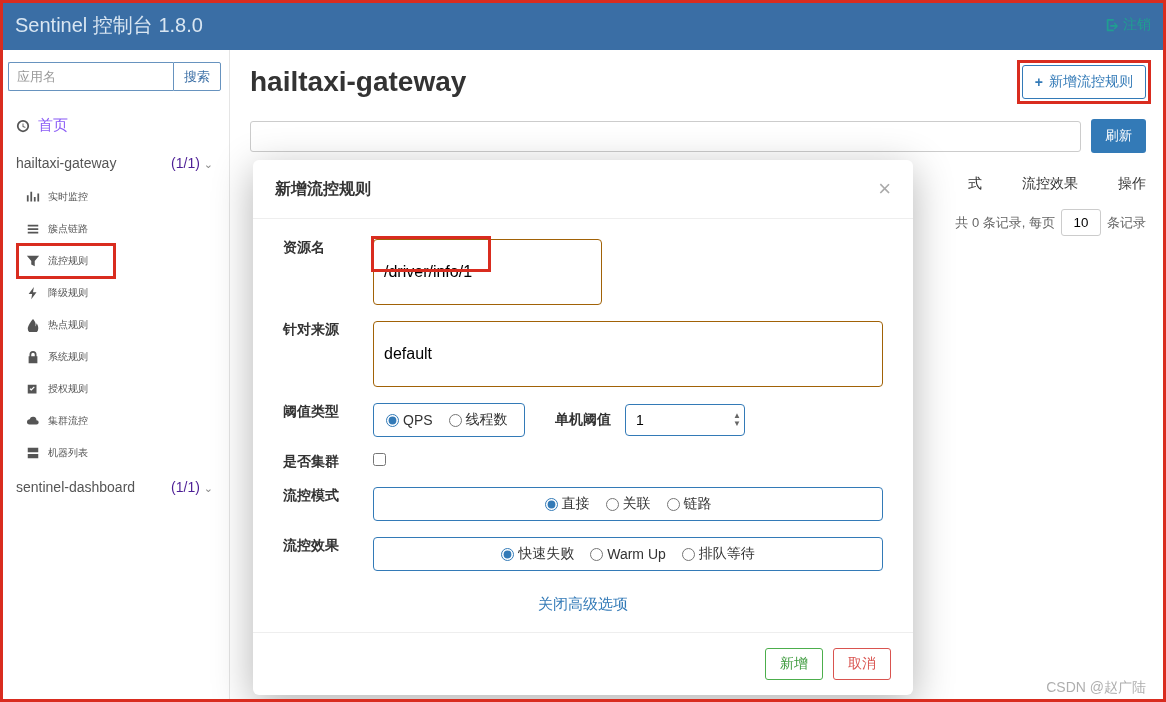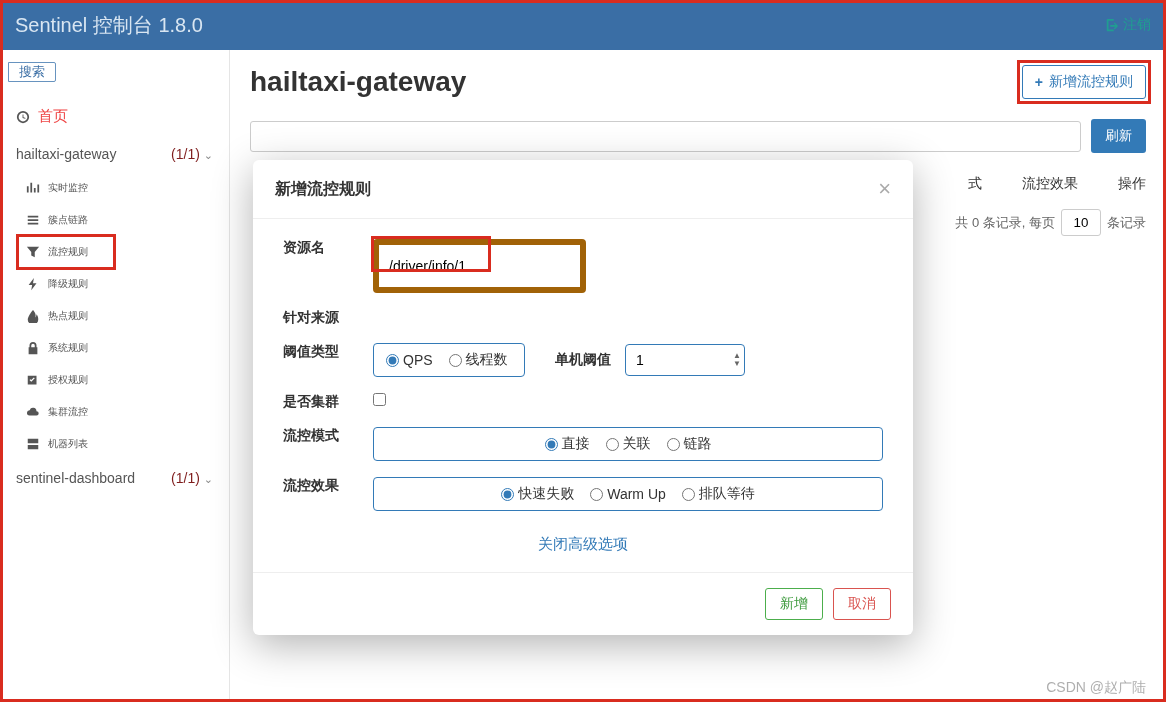--- a/index.html
+++ b/index.html
@@ -8,25 +8,25 @@
 .navbar { background: #3a6ea5; background: linear-gradient(#3a6ea5,#3a6ea5); height: 50px; display: flex; align-items: center; justify-content: space-between; padding: 0 15px; color: #fff; }
 .navbar-title { font-size: 20px; color: #d9e6f2; font-weight: 400; }
 .navbar-register { color: #209e91; font-size: 14px; display: flex; align-items: center; gap: 4px; }
 .navbar-register svg { width: 14px; height: 14px; fill: #209e91; }
 .main-wrap { display: flex; height: calc(100% - 50px); }
 .sidebar { width: 230px; border-right: 1px solid #e5e5e5; padding: 12px 8px; overflow-y: auto; }
 .search-group { display: flex; margin-bottom: 15px; }
 .search-group input { flex: 1; min-width: 0; border: 1px solid #6793bf; padding: 6px 8px; font-size: 13px; color: #555; outline: none; border-right: none; border-radius: 2px 0 0 2px; }
 .search-group input::placeholder { color: #999; }
 .search-group button { border: 1px solid #6793bf; background: #fff; color: #3a6ea5; padding: 0 10px; font-size: 13px; cursor: pointer; border-radius: 0 2px 2px 0; }
-.side-item { display: flex; align-items: center; padding: 10px 8px; color: #ef4444; cursor: pointer; gap: 8px; }
+.side-item { display: flex; align-items: center; padding: 10px 8px; color: #8b5cf6; cursor: pointer; gap: 8px; }
 .side-item.top { font-size: 15px; border-bottom: 0; }
 .side-item svg { width: 14px; height: 14px; fill: #555; flex-shrink: 0; }
 .app-header { display: flex; justify-content: space-between; align-items: center; padding: 10px 8px; color: #555; cursor: pointer; }
-.app-count { color: #7f1d1d; }
+.app-count { color: #4c1d95; }
 .chevron-down { font-size: 11px; color: #888; }
 .sub-items { padding-left: 10px; }
 .sub-item { display: flex; align-items: center; padding: 9px 8px; color: #555; cursor: pointer; gap: 8px; font-size: 10px; }
 .sub-item svg { width: 14px; height: 14px; fill: #555; }
 .sub-item.hl { position: relative; }
 .hl-box { position: absolute; border: 3px solid #d92c1f; pointer-events: none; }
 .content { flex: 1; padding: 15px 20px; position: relative; }
 .page-header { display: flex; justify-content: space-between; align-items: center; margin-bottom: 20px; }
 .page-title { font-size: 28px; font-weight: bold; color: #333; }
 .add-btn { border: 1px solid #337ab7; background: #fff; color: #337ab7; padding: 7px 12px; font-size: 14px; cursor: pointer; display: flex; align-items: center; gap: 6px; border-radius: 3px; position: relative; }
@@ -37,21 +37,21 @@
 .pagination-row { display: flex; justify-content: flex-end; align-items: center; gap: 6px; color: #666; font-size: 13px; margin-top: 8px; }
 .pagination-row input { width: 40px; border: 1px solid #ccc; padding: 5px; text-align: center; border-radius: 3px; }
 .modal { position: absolute; top: 160px; left: 50%; transform: translateX(-50%); width: 660px; background: #fff; border-radius: 6px; box-shadow: 0 10px 40px rgba(0,0,0,0.3); z-index: 100; }
 .modal-head { padding: 18px 22px; border-bottom: 1px solid #eee; display: flex; justify-content: space-between; align-items: center; }
 .modal-head h3 { font-size: 16px; font-weight: bold; }
 .modal-close { color: #aaa; font-size: 22px; cursor: pointer; line-height: 1; }
 .modal-body { padding: 20px 30px 10px 30px; }
 .form-row { display: flex; align-items: flex-start; margin-bottom: 16px; }
 .form-label { width: 90px; text-align: left; font-size: 14px; color: #333; font-weight: bold; }
 .form-label2 { width: 80px; text-align: left; font-size: 14px; color: #333; font-weight: bold; padding-left: 20px; }
-.form-input { flex: 1; border: 6px solid #a16207; border-radius: 4px; padding: 13px 10px; font-size: 14px; outline: none; }
+.form-input { flex: 1; border: 1px solid #a16207; border-radius: 4px; padding: 23px 10px; font-size: 16px; outline: none; }
 .form-group-box { flex: 1; border: 1px solid #337ab7; border-radius: 4px; padding: 7px 12px; display: flex; gap: 16px; justify-content: center; }
 .form-group-box.narrow { flex: 0 0 auto; justify-content: flex-start; }
 .radio-wrap { display: flex; align-items: center; gap: 4px; font-size: 14px; }
 .threshold-row { display: flex; align-items: center; gap: 10px; }
 .num-input { width: 120px; border: 1px solid #337ab7; border-radius: 4px; padding: 7px 10px; font-size: 14px; outline: none; }
 .spinner-wrap { position: relative; display: flex; align-items: center; }
 .spinner-btns { position: absolute; right: 4px; display: flex; flex-direction: column; font-size: 8px; color: #666; line-height: 1; }
 .spinner-btns span { cursor: pointer; }
 .adv-link { text-align: center; color: #337ab7; cursor: pointer; padding: 8px 0; font-size: 15px; }
 .modal-foot { padding: 15px 22px; border-top: 1px solid #eee; display: flex; justify-content: flex-end; gap: 10px; }
@@ -70,20 +70,21 @@
     <svg viewBox="0 0 16 16">
         <path d="M10 1H3a1 1 0 00-1 1v12a1 1 0 001 1h7v-2H4V3h6V1zm1 4l-1 1 2 2H6v2h6l-2 2 1 1 4-4-4-4z"></path>
       </svg>
     <span>注销</span>
   </div>
 </div>
 
 <div class="main-wrap">
   <div class="sidebar">
     <div class="search-group">
+      <input placeholder="应用名" style="">
       <button>搜索</button>
     </div>
     <div class="side-item top">
       <svg viewBox="0 0 16 16">
           <path d="M8 1a7 7 0 100 14A7 7 0 008 1zm0 2a5 5 0 110 10A5 5 0 018 3zm-.5 2v4l3 1 .5-1-2.5-.8V5h-1z"></path>
         </svg>
       <span>首页</span>
     </div>
     <div class="app-header">
       <span>hailtaxi-gateway</span>
@@ -186,20 +187,21 @@
   <div class="modal-body">
     <div class="form-row">
       <div class="form-label">资源名</div>
       <div style="flex:1;position:relative;">
         <input class="form-input" value="/driver/info/1" style="">
         <div class="hl-box" style="left:-2px;top:-3px;width:120px;height:36px;"></div>
       </div>
     </div>
     <div class="form-row">
       <div class="form-label">针对来源</div>
+      <input class="form-input" value="default" style="">
     </div>
     <div class="form-row">
       <div class="form-label">阈值类型</div>
       <div class="threshold-row" style="flex:1;">
         <div class="form-group-box narrow" style="width:152px;">
           <label class="radio-wrap">
               <input type="radio" name="tt" checked="" style=""> 
               <span>QPS</span>
             </label>
           <label class="radio-wrap">

